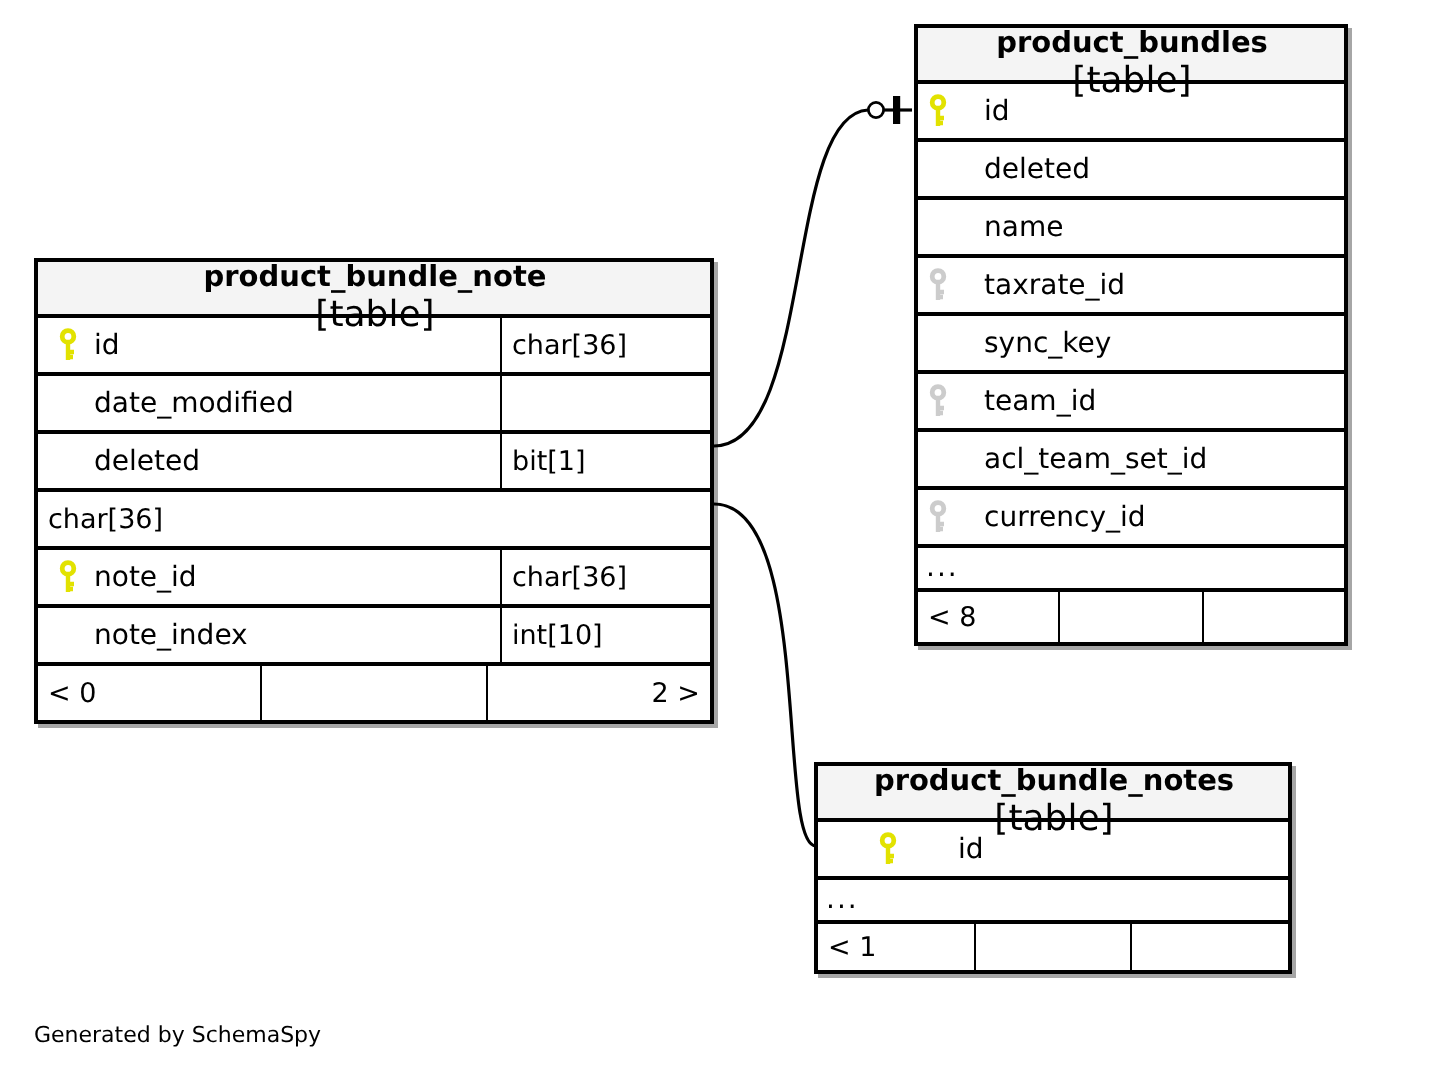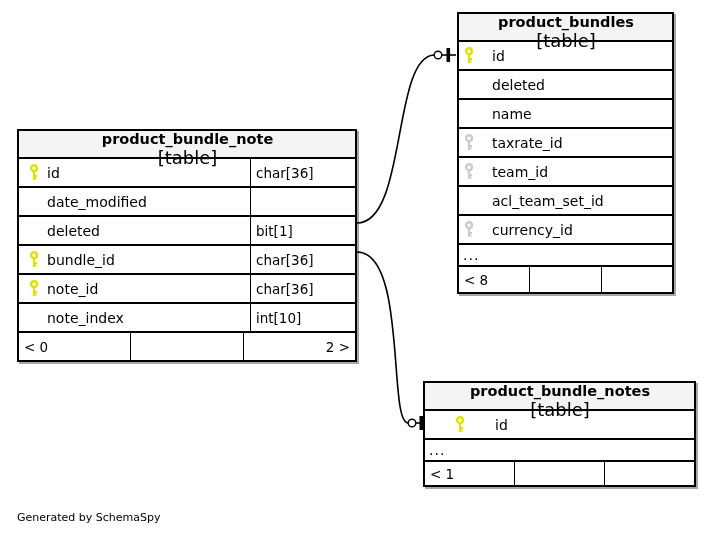--- a/index.html
+++ b/index.html
@@ -7,21 +7,21 @@
     position:relative; width:717px; height:541px; background:#ffffff;
     font-family:"DejaVu Sans", sans-serif; color:#000; overflow:hidden;
   }
   .rel-layer { position:absolute; left:0; top:0; width:717px; height:541px; }
   .db-table {
     position:absolute; background:#ffffff; border:2px solid #000;
     box-shadow:2px 2px 0 rgba(0,0,0,0.35); box-sizing:border-box;
   }
   .t0 { left:17px;  top:93px;  width:340px;margin-top:36px; --pad:10px; --gap:8px;  }
   .t1 { left:457px; top:12px;  width:217px; --pad:5px;  --gap:18px; }
-  .t2 { left:423px; top:381px; width:273px; --pad:30px; --gap:30px; }
+  .t2 { left:407px; top:381px; width:239px; --pad:30px; --gap:30px; }
   .tbl-header {
     height:28px; background:#f4f4f4; border-bottom:2px solid #000;
     display:flex; align-items:center; justify-content:space-between;
     padding:0 5px 0 6px; box-sizing:border-box;flex-direction:column;
   }
   .tbl-title { font-weight:bold; font-size:14.5px; white-space:nowrap; }
   .tbl-badge { font-size:18px; white-space:nowrap; }
   .col-row {
     display:flex; align-items:stretch; height:29px;
     border-bottom:2px solid #000; box-sizing:border-box; font-size:14px;
@@ -93,29 +93,20 @@
         </div>
       </div>
       <div class="col-row">
         <div class="name-cell">
           <span class="key-slot"></span>
           <span class="col-name">deleted</span>
         </div>
         <div class="type-cell">bit[1]</div>
       </div>
       <div class="col-row">
-        <div class="name-cell">
-          <span class="key-slot">
-            <svg class="key-svg" viewBox="0 0 10 17">
-              <circle cx="5" cy="4.2" r="2.9" fill="none" stroke="#e2e200" stroke-width="2.4"></circle>
-              <path d="M5 7 V16 M5 12 h3 M5 14.5 h2.5" fill="none" stroke="#e2e200" stroke-width="2.2"></path>
-            </svg>
-          </span>
-          <span class="col-name">bundle_id</span>
-        </div>
         <div class="type-cell">char[36]</div>
       </div>
       <div class="col-row">
         <div class="name-cell">
           <span class="key-slot">
             <svg class="key-svg" viewBox="0 0 10 17">
               <circle cx="5" cy="4.2" r="2.9" fill="none" stroke="#e2e200" stroke-width="2.4"></circle>
               <path d="M5 7 V16 M5 12 h3 M5 14.5 h2.5" fill="none" stroke="#e2e200" stroke-width="2.2"></path>
             </svg>
           </span>
@@ -170,20 +161,26 @@
             <svg class="key-svg" viewBox="0 0 10 17">
               <circle cx="5" cy="4.2" r="2.9" fill="none" stroke="#cccccc" stroke-width="2.4"></circle>
               <path d="M5 7 V16 M5 12 h3 M5 14.5 h2.5" fill="none" stroke="#cccccc" stroke-width="2.2"></path>
             </svg>
           </span>
           <span class="col-name">taxrate_id</span>
         </div>
       </div>
       <div class="col-row">
         <div class="name-cell">
+          <span class="key-slot"></span>
+          <span class="col-name">sync_key</span>
+        </div>
+      </div>
+      <div class="col-row">
+        <div class="name-cell">
           <span class="key-slot">
             <svg class="key-svg" viewBox="0 0 10 17">
               <circle cx="5" cy="4.2" r="2.9" fill="none" stroke="#cccccc" stroke-width="2.4"></circle>
               <path d="M5 7 V16 M5 12 h3 M5 14.5 h2.5" fill="none" stroke="#cccccc" stroke-width="2.2"></path>
             </svg>
           </span>
           <span class="col-name">team_id</span>
         </div>
       </div>
       <div class="col-row">

